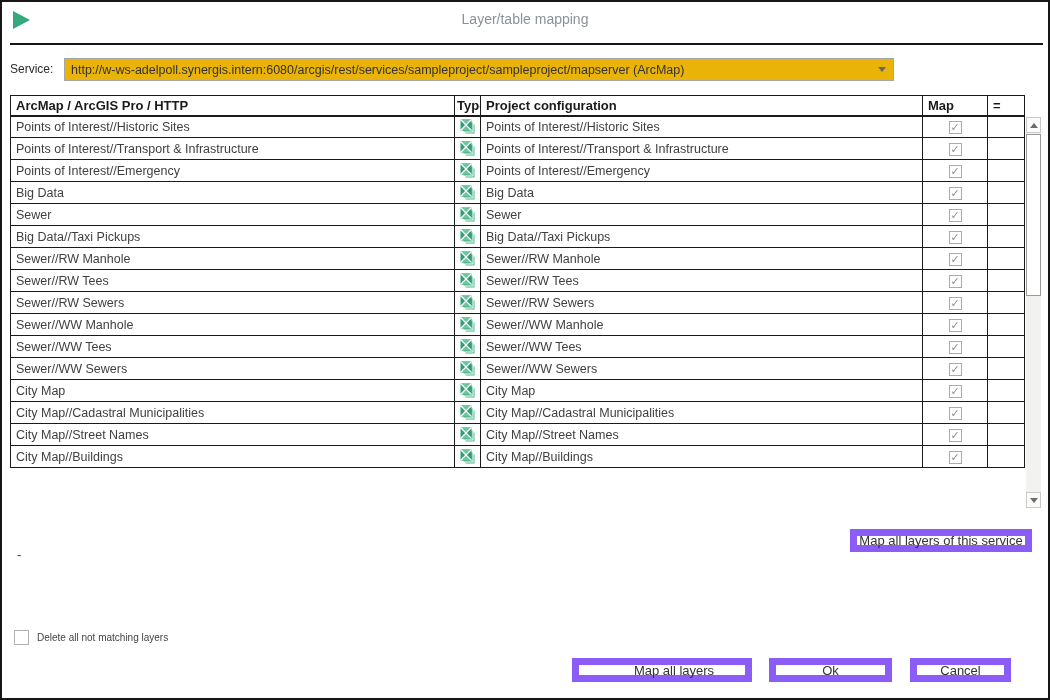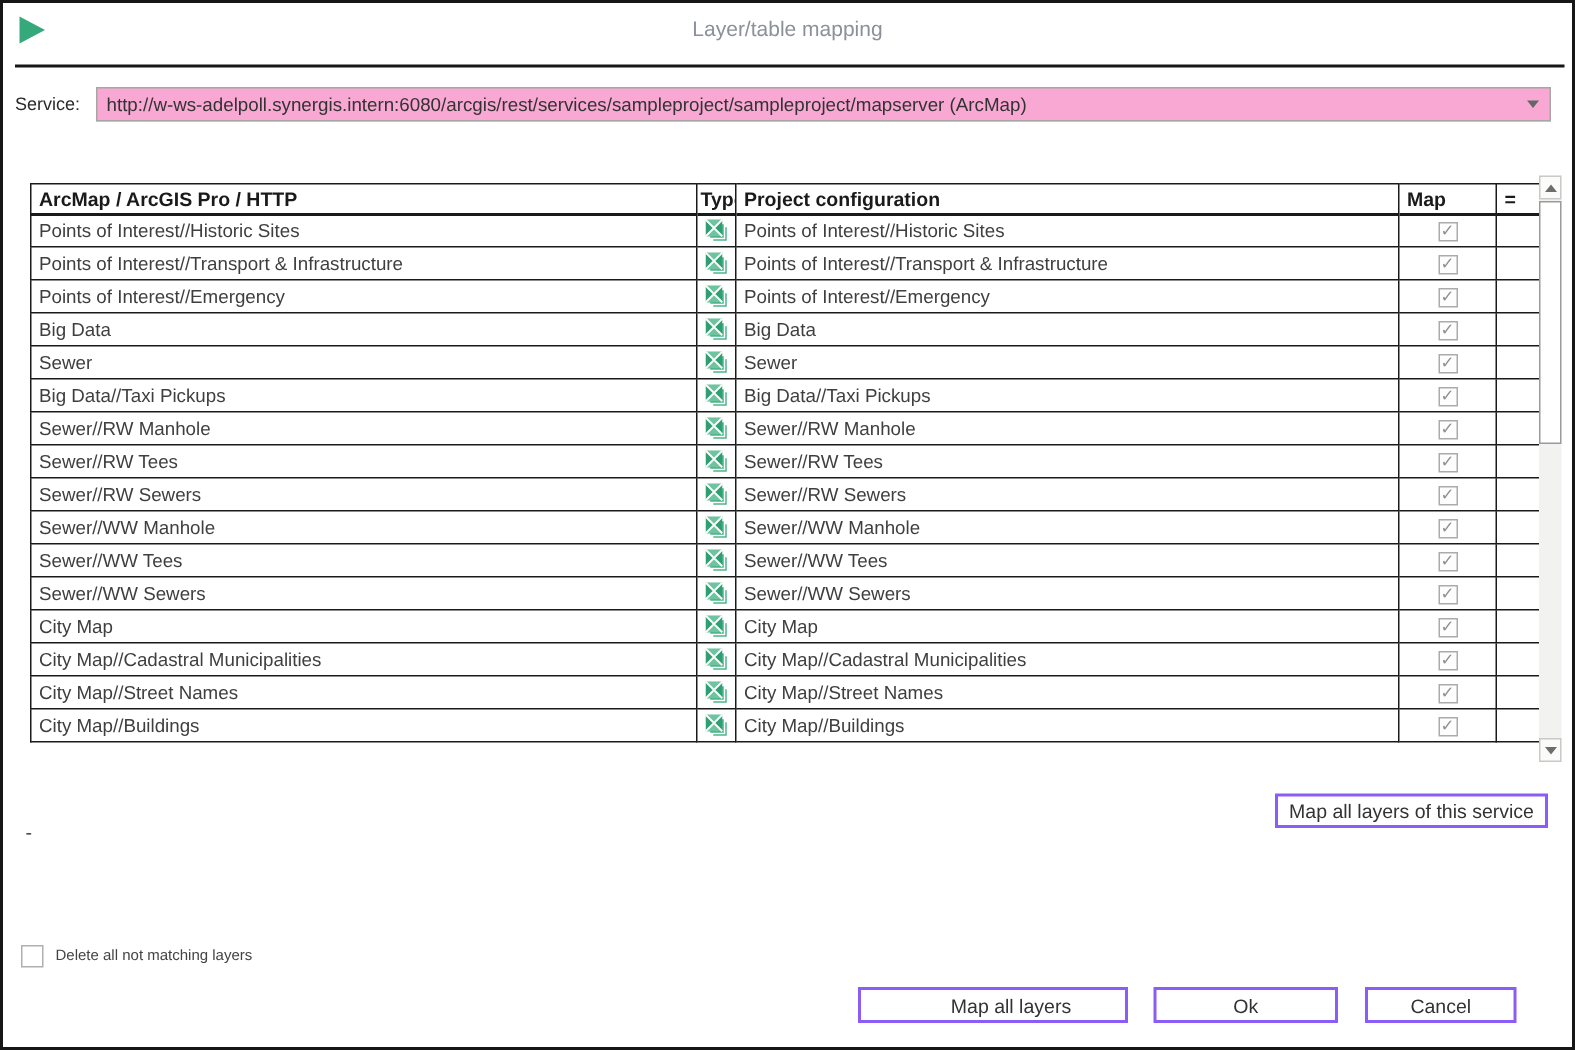--- a/index.html
+++ b/index.html
@@ -19,37 +19,37 @@
     position: absolute; left: 0; top: 9px; width: 100%;
     text-align: center; font-size: 14px; color: #8b9198;
   }
   .divider {
     position: absolute; left: 8px; top: 41px; width: 1033px; height: 2px;
     background: #161616;
   }
   
   .service-label { position: absolute; left: 8px; top: 60px; font-size: 12px; color: #2b2b2b; }
   .combobox {
-    position: absolute; left: 62px; top: 56px; width: 970px; height: 23px;
-    border: 1px solid #a6a6a6; background: #f9a8d4;
+    position: absolute; left: 62px; top: 56px; width: 830px; height: 23px;
+    border: 1px solid #a6a6a6; background: #eab308;
     display: flex; align-items: center; justify-content: space-between;
   }
   .combobox-value {
     flex: 1; padding-left: 6px; font-size: 12.5px; color: #333;
     white-space: nowrap; overflow: hidden;
   }
   .combo-arrow {
     width: 0; height: 0; margin-right: 7px;
     border-left: 4px solid transparent; border-right: 4px solid transparent;
     border-top: 5px solid #666;
   }
   
   .grid {
-    position: absolute; left: 18px; top: 93px; width: 1014px;
-    border-collapse: collapse; table-layout: fixed; margin-top: 27px;
+    position: absolute; left: 8px; top: 93px; width: 1014px;
+    border-collapse: collapse; table-layout: fixed;
   }
   .grid th, .grid td {
     border: 1px solid #1a1a1a; overflow: hidden; white-space: nowrap;
   }
   .grid th {
     height: 20px; text-align: left; font-size: 13px; font-weight: bold;
     color: #1a1a1a; padding: 0 0 0 5px; border-bottom: 2px solid #1a1a1a;
   }
   .grid td { height: 22px; font-size: 12.5px; color: #3f3f3f; padding: 0 0 0 5px; }
   .c-type-h { padding-left: 2px !important; }
@@ -82,21 +82,21 @@
     border-right: 4px solid transparent; border-top: 5px solid #6d6d6d;
   }
   .sb-thumb {
     position: absolute; left: 0; top: 17px; width: 15px; height: 162px;
     background: #fff; border: 1px solid #9a9a9a;
   }
   
   .not-available { position: absolute; left: 9px; top: 522px; font-size: 15px; color: #1f1f1f; }
   .not-available-value { position: absolute; left: 15px; top: 545px; font-size: 13px; color: #3f3f3f; }
   .btn {
-    position: absolute; background: #fff; border: 2px solid #8b5cf6;
+    position: absolute; background: #fff; border: 7px solid #8b5cf6;
     font-size: 13px; color: #333; text-align: center; cursor: pointer;
     display: flex; align-items: center; justify-content: center;
     font-family: "Liberation Sans", "DejaVu Sans", sans-serif;
   }
   .btn-map-service { left: 848px; top: 527px; width: 182px; height: 23px; }
   .btn-map-all     { left: 570px; top: 656px; width: 180px; height: 24px; padding-left: 24px; }
   .btn-ok          { left: 767px; top: 656px; width: 123px; height: 24px; }
   .btn-cancel      { left: 908px; top: 656px; width: 101px; height: 24px; }
   .delete-row { position: absolute; left: 12px; top: 628px; display: flex; align-items: center; }
   .delete-cb {

